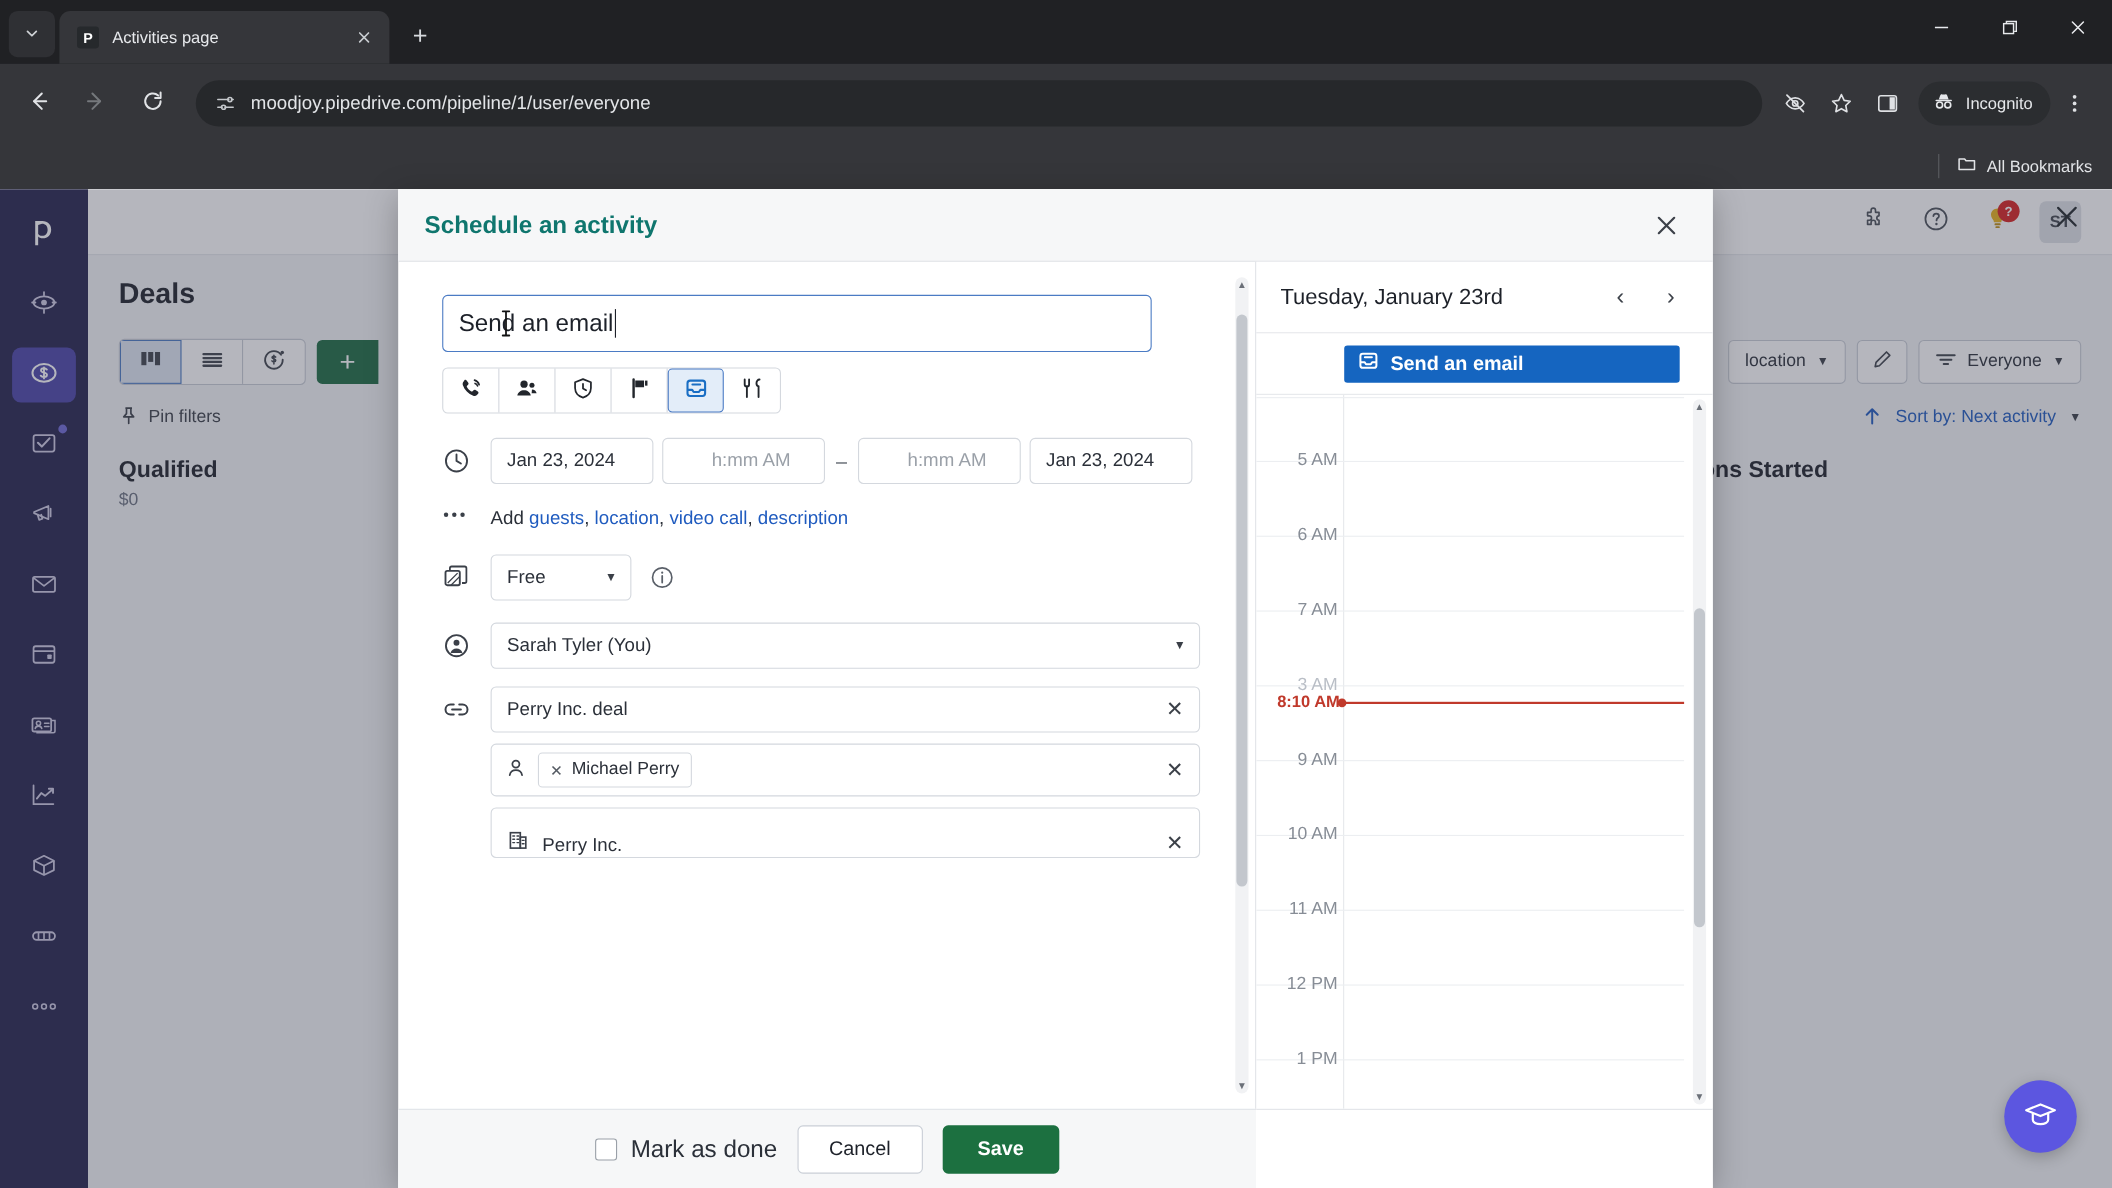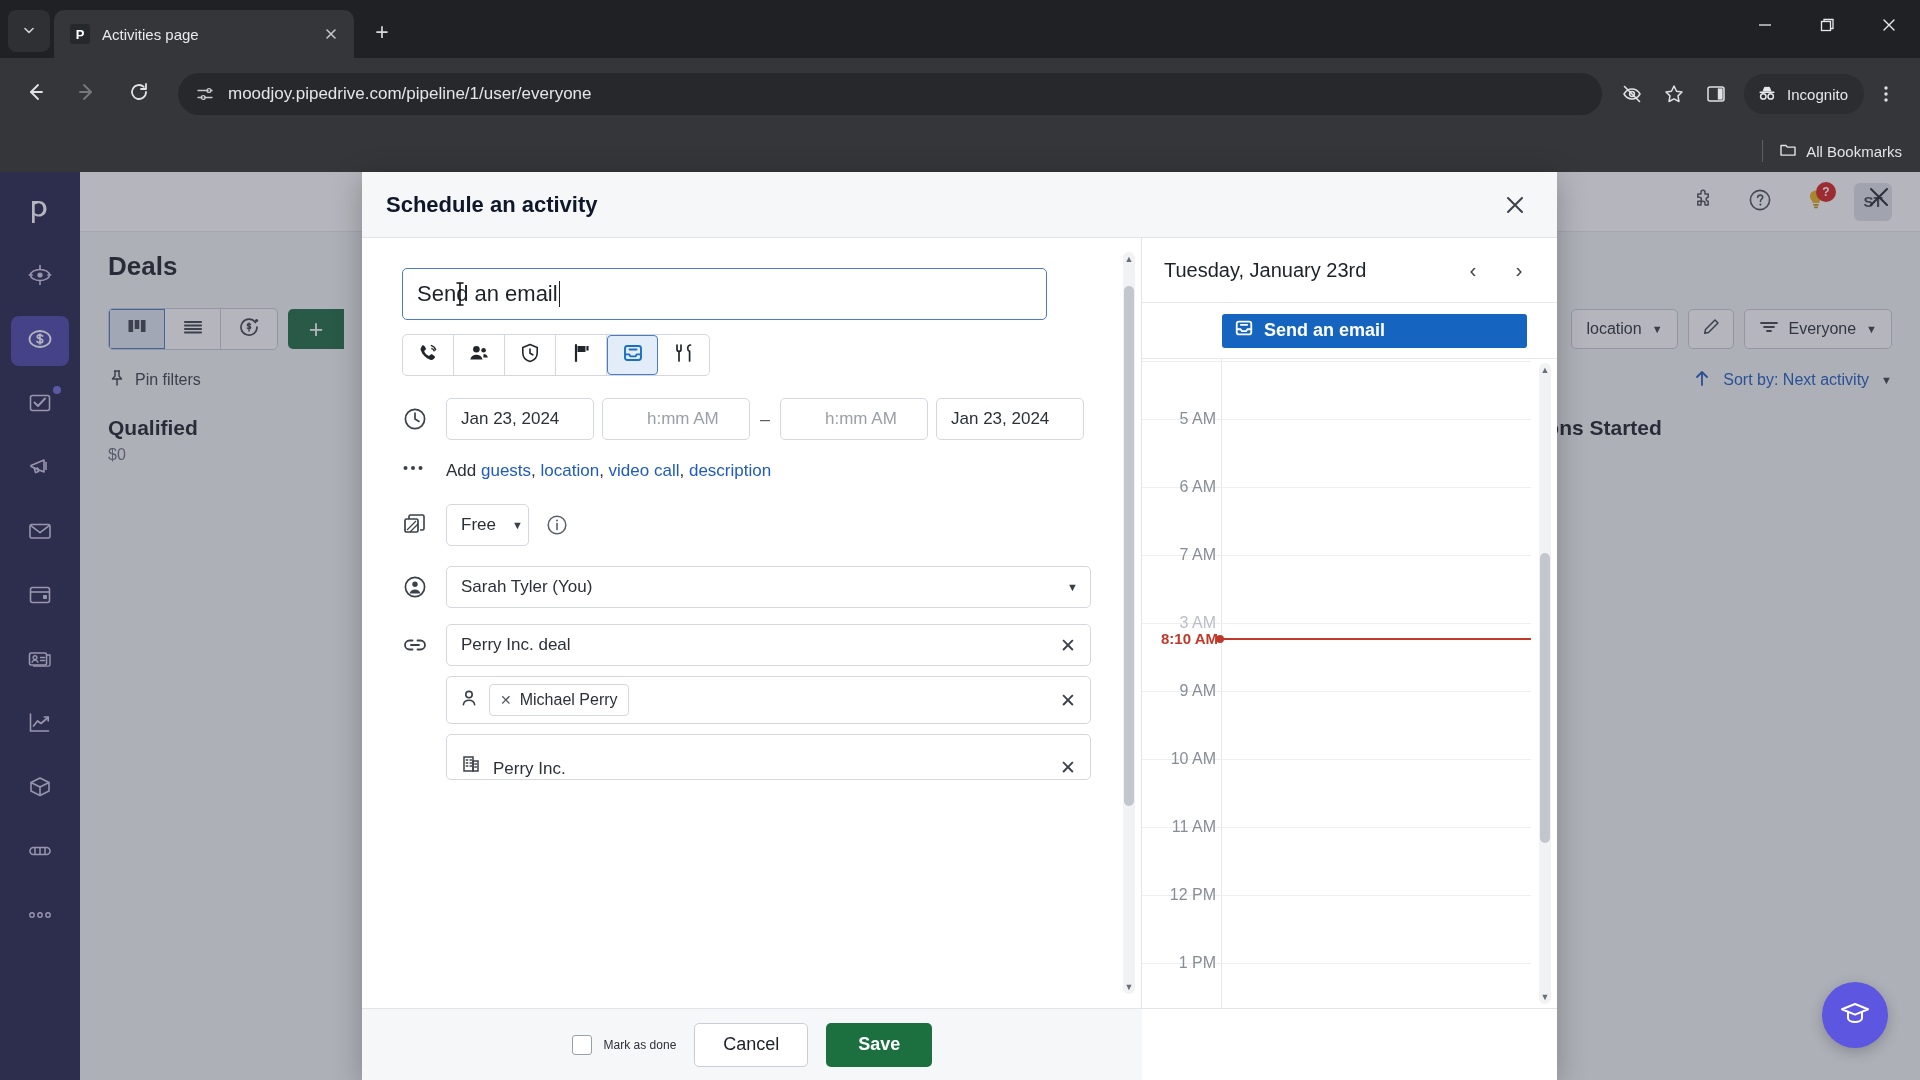--- a/index.html
+++ b/index.html
@@ -189,21 +189,21 @@
   .modal {
     position: absolute; left: 362px; top: 172px; width: 1195px; height: 908px;
     background: #fff; z-index: 60;
     box-shadow: 0 6px 28px rgba(0,0,0,0.26);
     display: flex; flex-direction: column;
   }
   .modal-head {
     height: 66px; background: #f6f7f8; border-bottom: 1px solid #e2e4e8;
     display: flex; align-items: center; padding: 0 22px 0 24px;
   }
-  .modal-title { font-size: 22px; font-weight: bold; color: #0f172a; }
+  .modal-title { font-size: 22px; font-weight: bold; color: #0f766e; }
   .modal-x { margin-left: auto; width: 40px; height: 40px; border-radius: 4px;
     display: flex; align-items: center; justify-content: center; color: #3c4149; }
 
   .modal-body { flex: 1 1 auto; display: flex; min-height: 0; }
 
   .form-pane { width: 780px; position: relative; overflow: hidden;
     border-right: 1px solid #e2e4e8; }
   .form-inner { padding: 30px 44px 20px 40px; }
 
   .title-input {
@@ -316,21 +316,21 @@
   .cal-scroll .arrow { position: absolute; left: 0; width: 12px; height: 14px;
     display: flex; align-items: center; justify-content: center;
     color: #6b7078; font-size: 9px; }
 
   .modal-foot {
     height: 72px; background: #f6f7f8; border-top: 1px solid #e2e4e8;
     display: flex; align-items: center; justify-content: center; gap: 18px;
     width: 780px;
   }
   .foot-wrap { display: flex; }
-  .mark-done { display: flex; align-items: center; gap: 12px; font-size: 12px;
+  .mark-done { display: flex; align-items: center; gap: 12px; font-size: 22px;
     color: #2b3039; }
   .cbx { width: 20px; height: 20px; border: 1.5px solid #9aa0a8; border-radius: 3px;
     background: #fff; }
   .btn-cancel { height: 44px; padding: 0 28px; border: 1px solid #c9ced6;
     border-radius: 5px; background: #fff; font-size: 18px; color: #1d2129;
     display: flex; align-items: center; }
   .btn-save { height: 44px; padding: 0 32px; border-radius: 5px;
     background: #1c7040; color: #fff; font-size: 18px; font-weight: bold;
     display: flex; align-items: center; }
   .foot-spacer { flex: 1 1 auto; background: #fff; border-top: 1px solid #e2e4e8; }
@@ -830,21 +830,21 @@
         </div>
 
         <div class="frow" style="margin-top:12px;">
           <div class="frow-icon">
             <svg width="26" height="26" viewBox="0 0 26 26">
                 <rect x="3" y="7" width="13" height="13" rx="1.6" stroke="#3b4049" stroke-width="1.7" fill="none"></rect>
                 <path d="M7 7V4.6A1.6 1.6 0 0 1 8.6 3h11.8A1.6 1.6 0 0 1 22 4.6v11.8A1.6 1.6 0 0 1 20.4 18H18" stroke="#3b4049" stroke-width="1.6" fill="none"></path>
                 <path d="M5 18l9-9M8 20l8-8" stroke="#3b4049" stroke-width="1.2"></path>
               </svg>
           </div>
-          <div class="select-box" style="width:83px">
+          <div class="select-box" style="width:128px">
             <span>Free</span>
             <span class="caret-dn">▼</span>
           </div>
           <div style="width:16px"></div>
           <div style="padding-top:9px;">
             <svg width="24" height="24" viewBox="0 0 24 24">
                 <circle cx="12" cy="12" r="8.8" stroke="#5a6069" stroke-width="1.5" fill="none"></circle>
                 <path d="M12 10.6v6" stroke="#5a6069" stroke-width="1.6" stroke-linecap="round"></path>
                 <circle cx="12" cy="7.6" r="1" fill="#5a6069"></circle>
               </svg>

